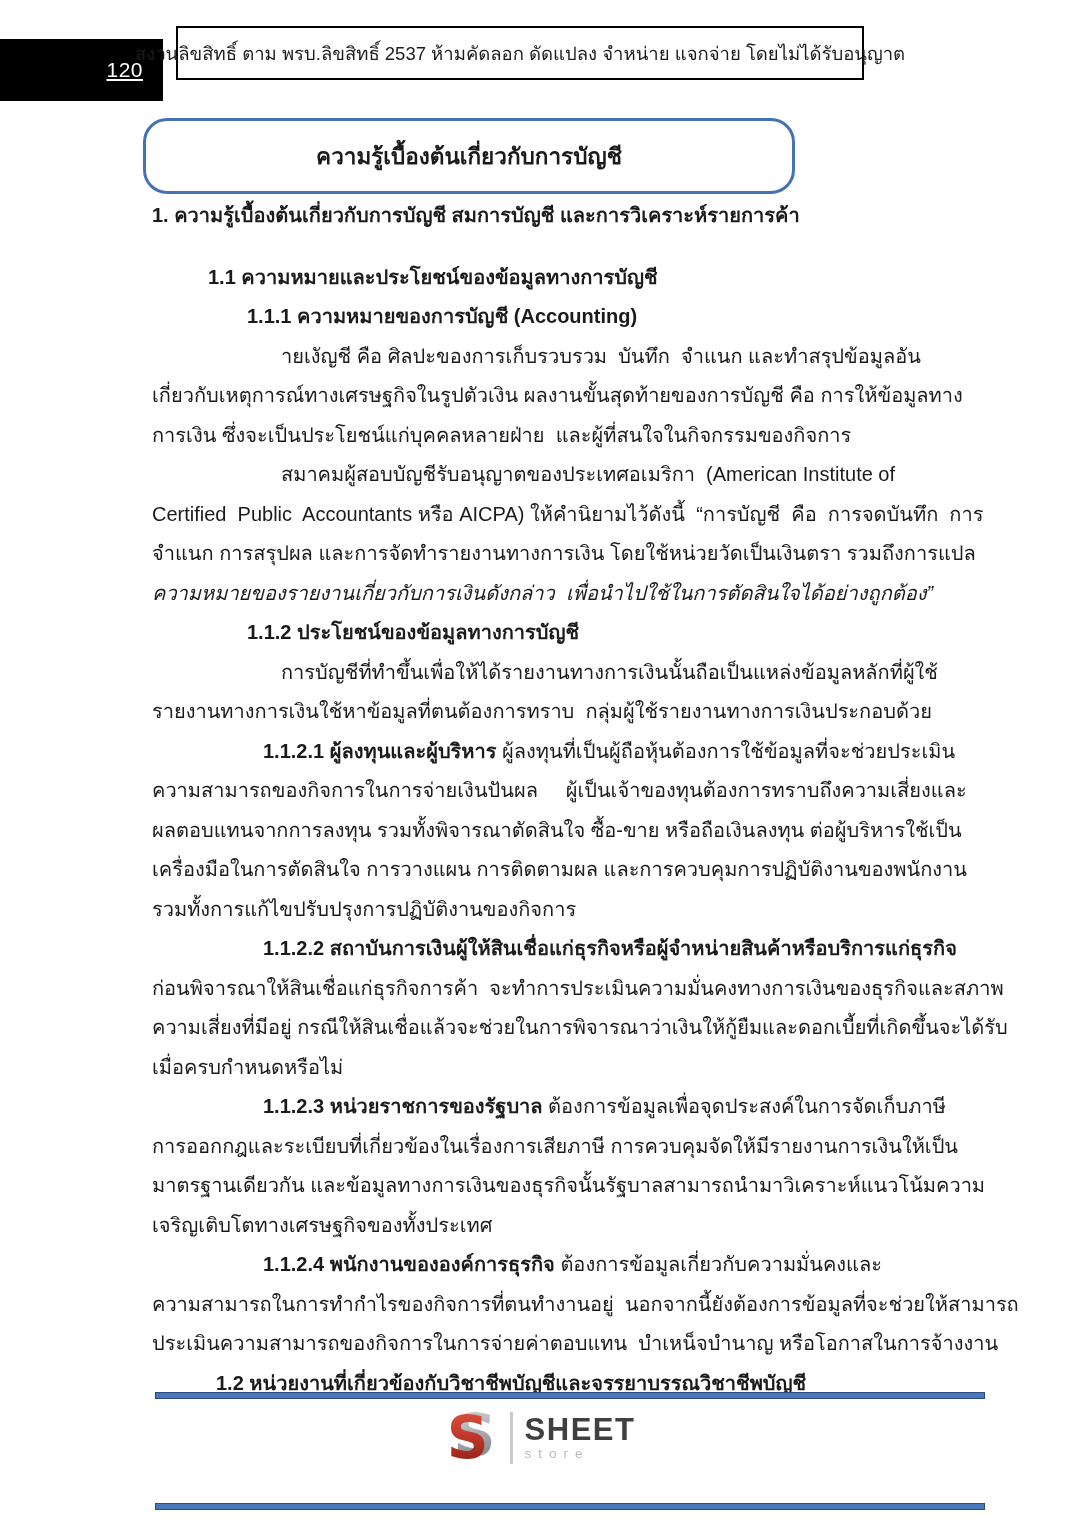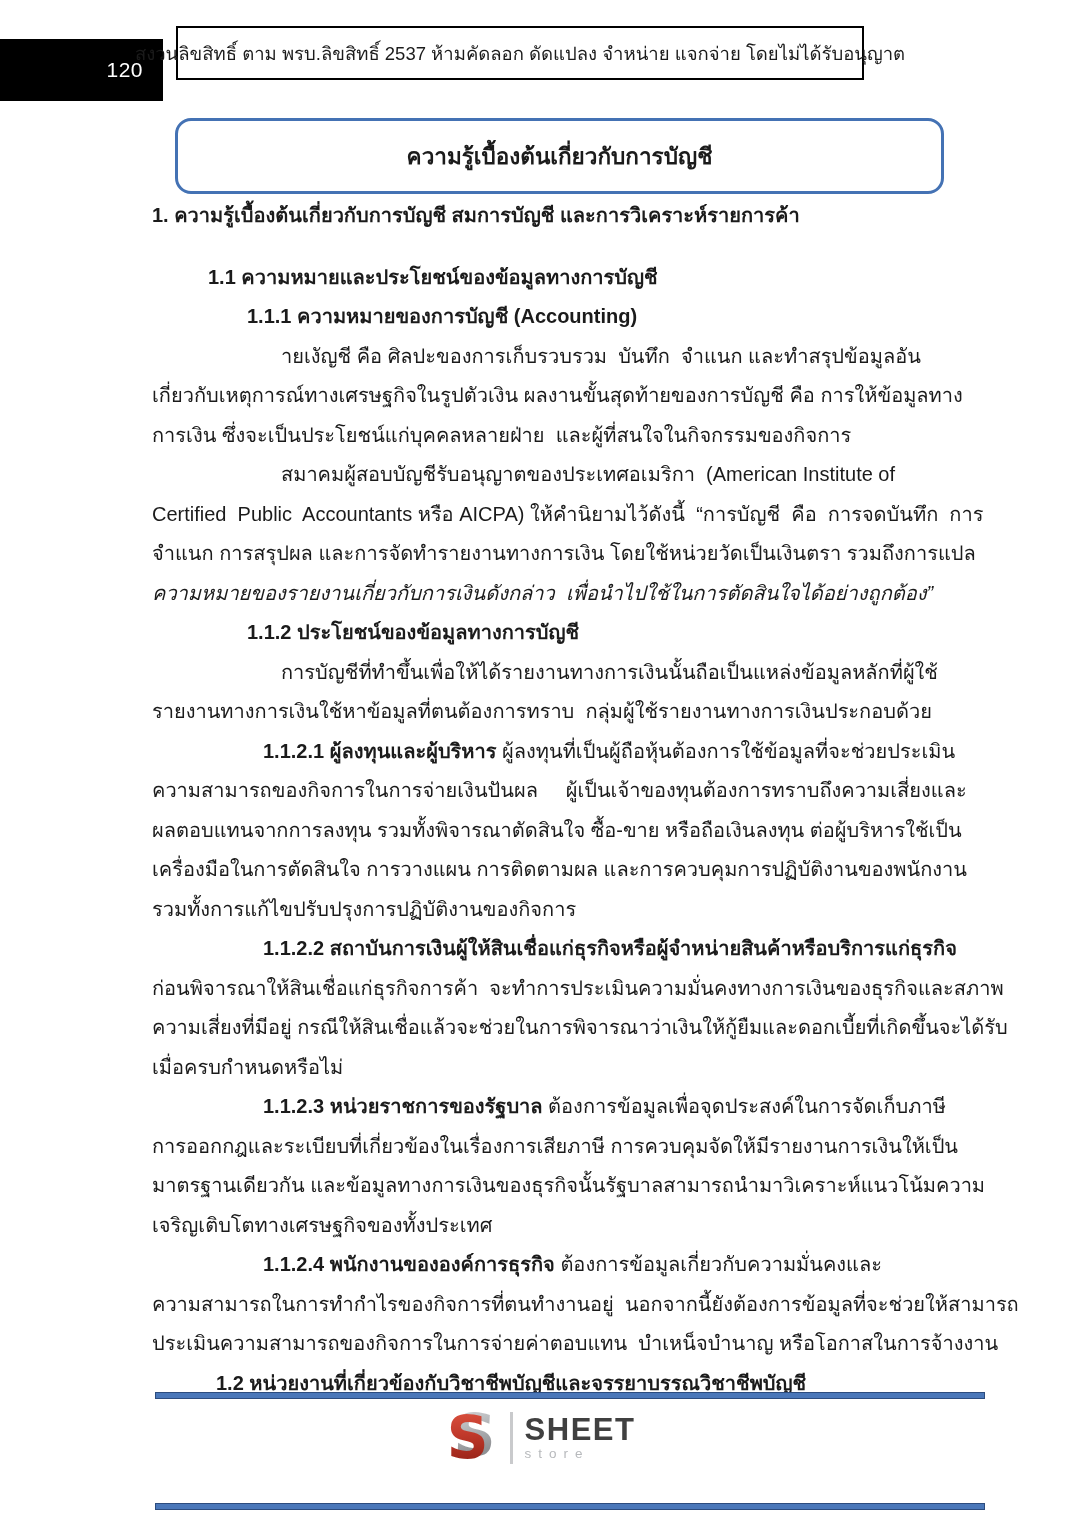--- a/index.html
+++ b/index.html
@@ -6,34 +6,34 @@
   .page{
     position:relative; width:1075px; height:1521px; background:#ffffff;
     font-family:"Liberation Sans","DejaVu Sans",sans-serif; color:#1b1b1b;
     overflow:hidden;
   }
   
   .pagenum-box{
     position:absolute; left:0; top:39px; width:163px; height:62px;
     background:#000; color:#fff; display:flex; align-items:center;
     justify-content:flex-end; padding-right:20px; box-sizing:border-box;
-    font-size:21px; letter-spacing:0.5px;
+    font-size:21px; letter-spacing:0.5px;text-decoration:underline;
   }
   .copy-box{
     position:absolute; left:176px; top:26px; width:688px; height:54px;
     border:2px solid #000; box-sizing:border-box;
     display:flex; align-items:center; justify-content:center;
     font-size:18.5px; white-space:nowrap;
   }
   
   .title-box{
-    position:absolute; left:143px; top:118px; width:769px; height:76px;
-    border:3.5px solid #4472b4; border-radius:16px; box-sizing:border-box;
+    position:absolute; left:143px; top:118px; width:652px; height:76px;
+    border:3.5px solid #4472b4; border-radius:24px; box-sizing:border-box;
     display:flex; align-items:center; justify-content:center;
-    font-size:22.5px; font-weight:bold;margin-left:32px;
+    font-size:22.5px; font-weight:bold;
   }
   
   .content{
     position:absolute; left:152px; top:196px; width:800px;
     font-size:20px;
   }
   .line{ line-height:39.5px; height:39.5px; white-space:pre; }
   .line .b{ font-weight:bold; }
   
   .rule{

